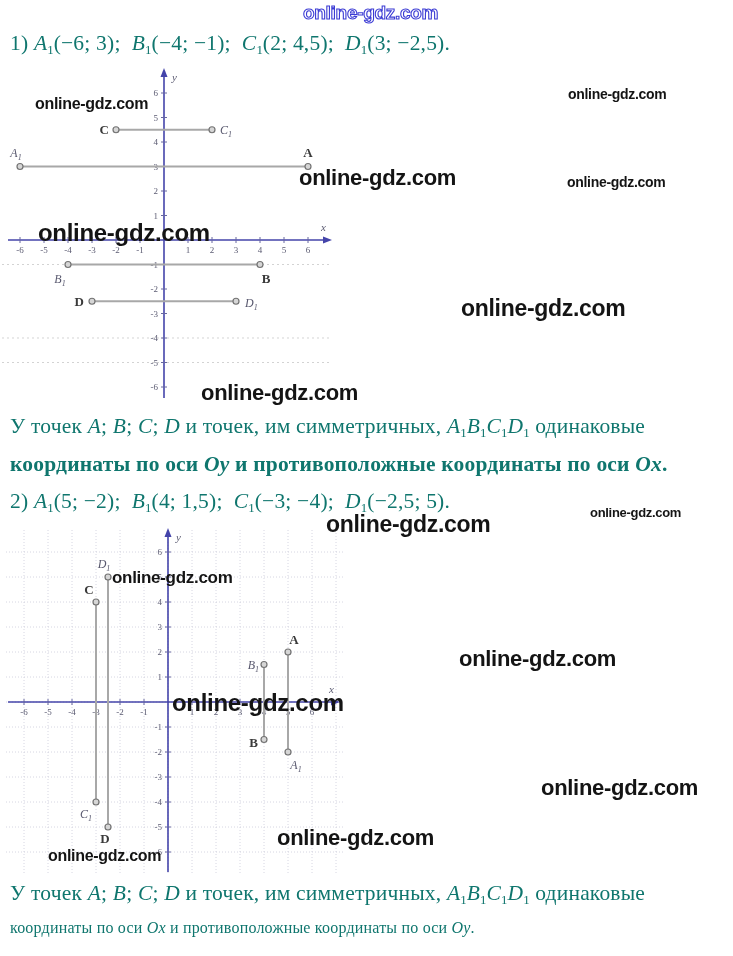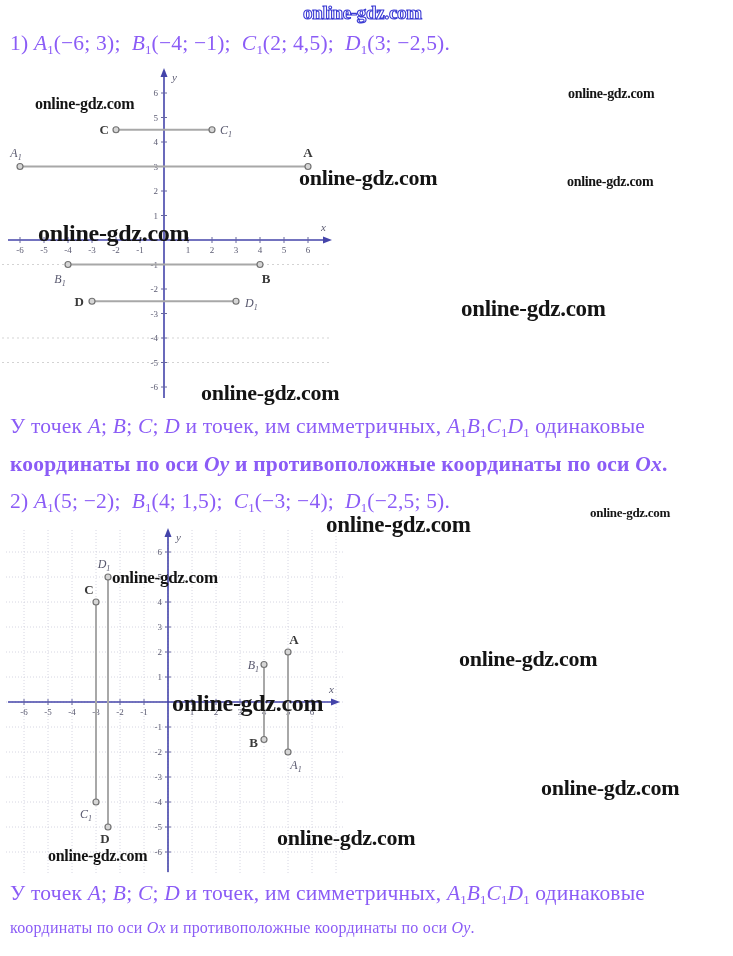--- a/index.html
+++ b/index.html
@@ -1,27 +1,27 @@
 <!DOCTYPE html>
 <html><head>
 <meta charset="utf-8">
 <style>
   html,body { margin:0; padding:0; background:#ffffff; }
   #page {
     position:relative; width:733px; height:956px; background:#ffffff;
     overflow:hidden; font-family:"Liberation Serif", serif;
   }
   .textline {
-    position:absolute; white-space:pre; color:#8b5cf6; z-index:10;
+    position:absolute; white-space:pre; color:#0f766e; z-index:10;
     letter-spacing:0.2px; line-height:1.15;
   }
   .textline .v { font-style:italic; }
   .textline .s { font-size:0.6em; position:relative; top:0.3em; letter-spacing:0; }
   .wm {
-    position:absolute; font-family:Liberation Serif, serif;
+    position:absolute; font-family:Liberation Sans, sans-serif;
     color:#141414; white-space:nowrap; z-index:30; letter-spacing:-0.3px;
     line-height:1;
   }
   .wm-outline {
     color:transparent; -webkit-text-stroke:1.1px #3b3bd4; font-weight:700;
   }
   @supports not (-webkit-text-stroke: 1px #000) {
     .wm-outline { color:#6a6ad8; }
   }
   svg.chart { position:absolute; z-index:5; overflow:visible; }

